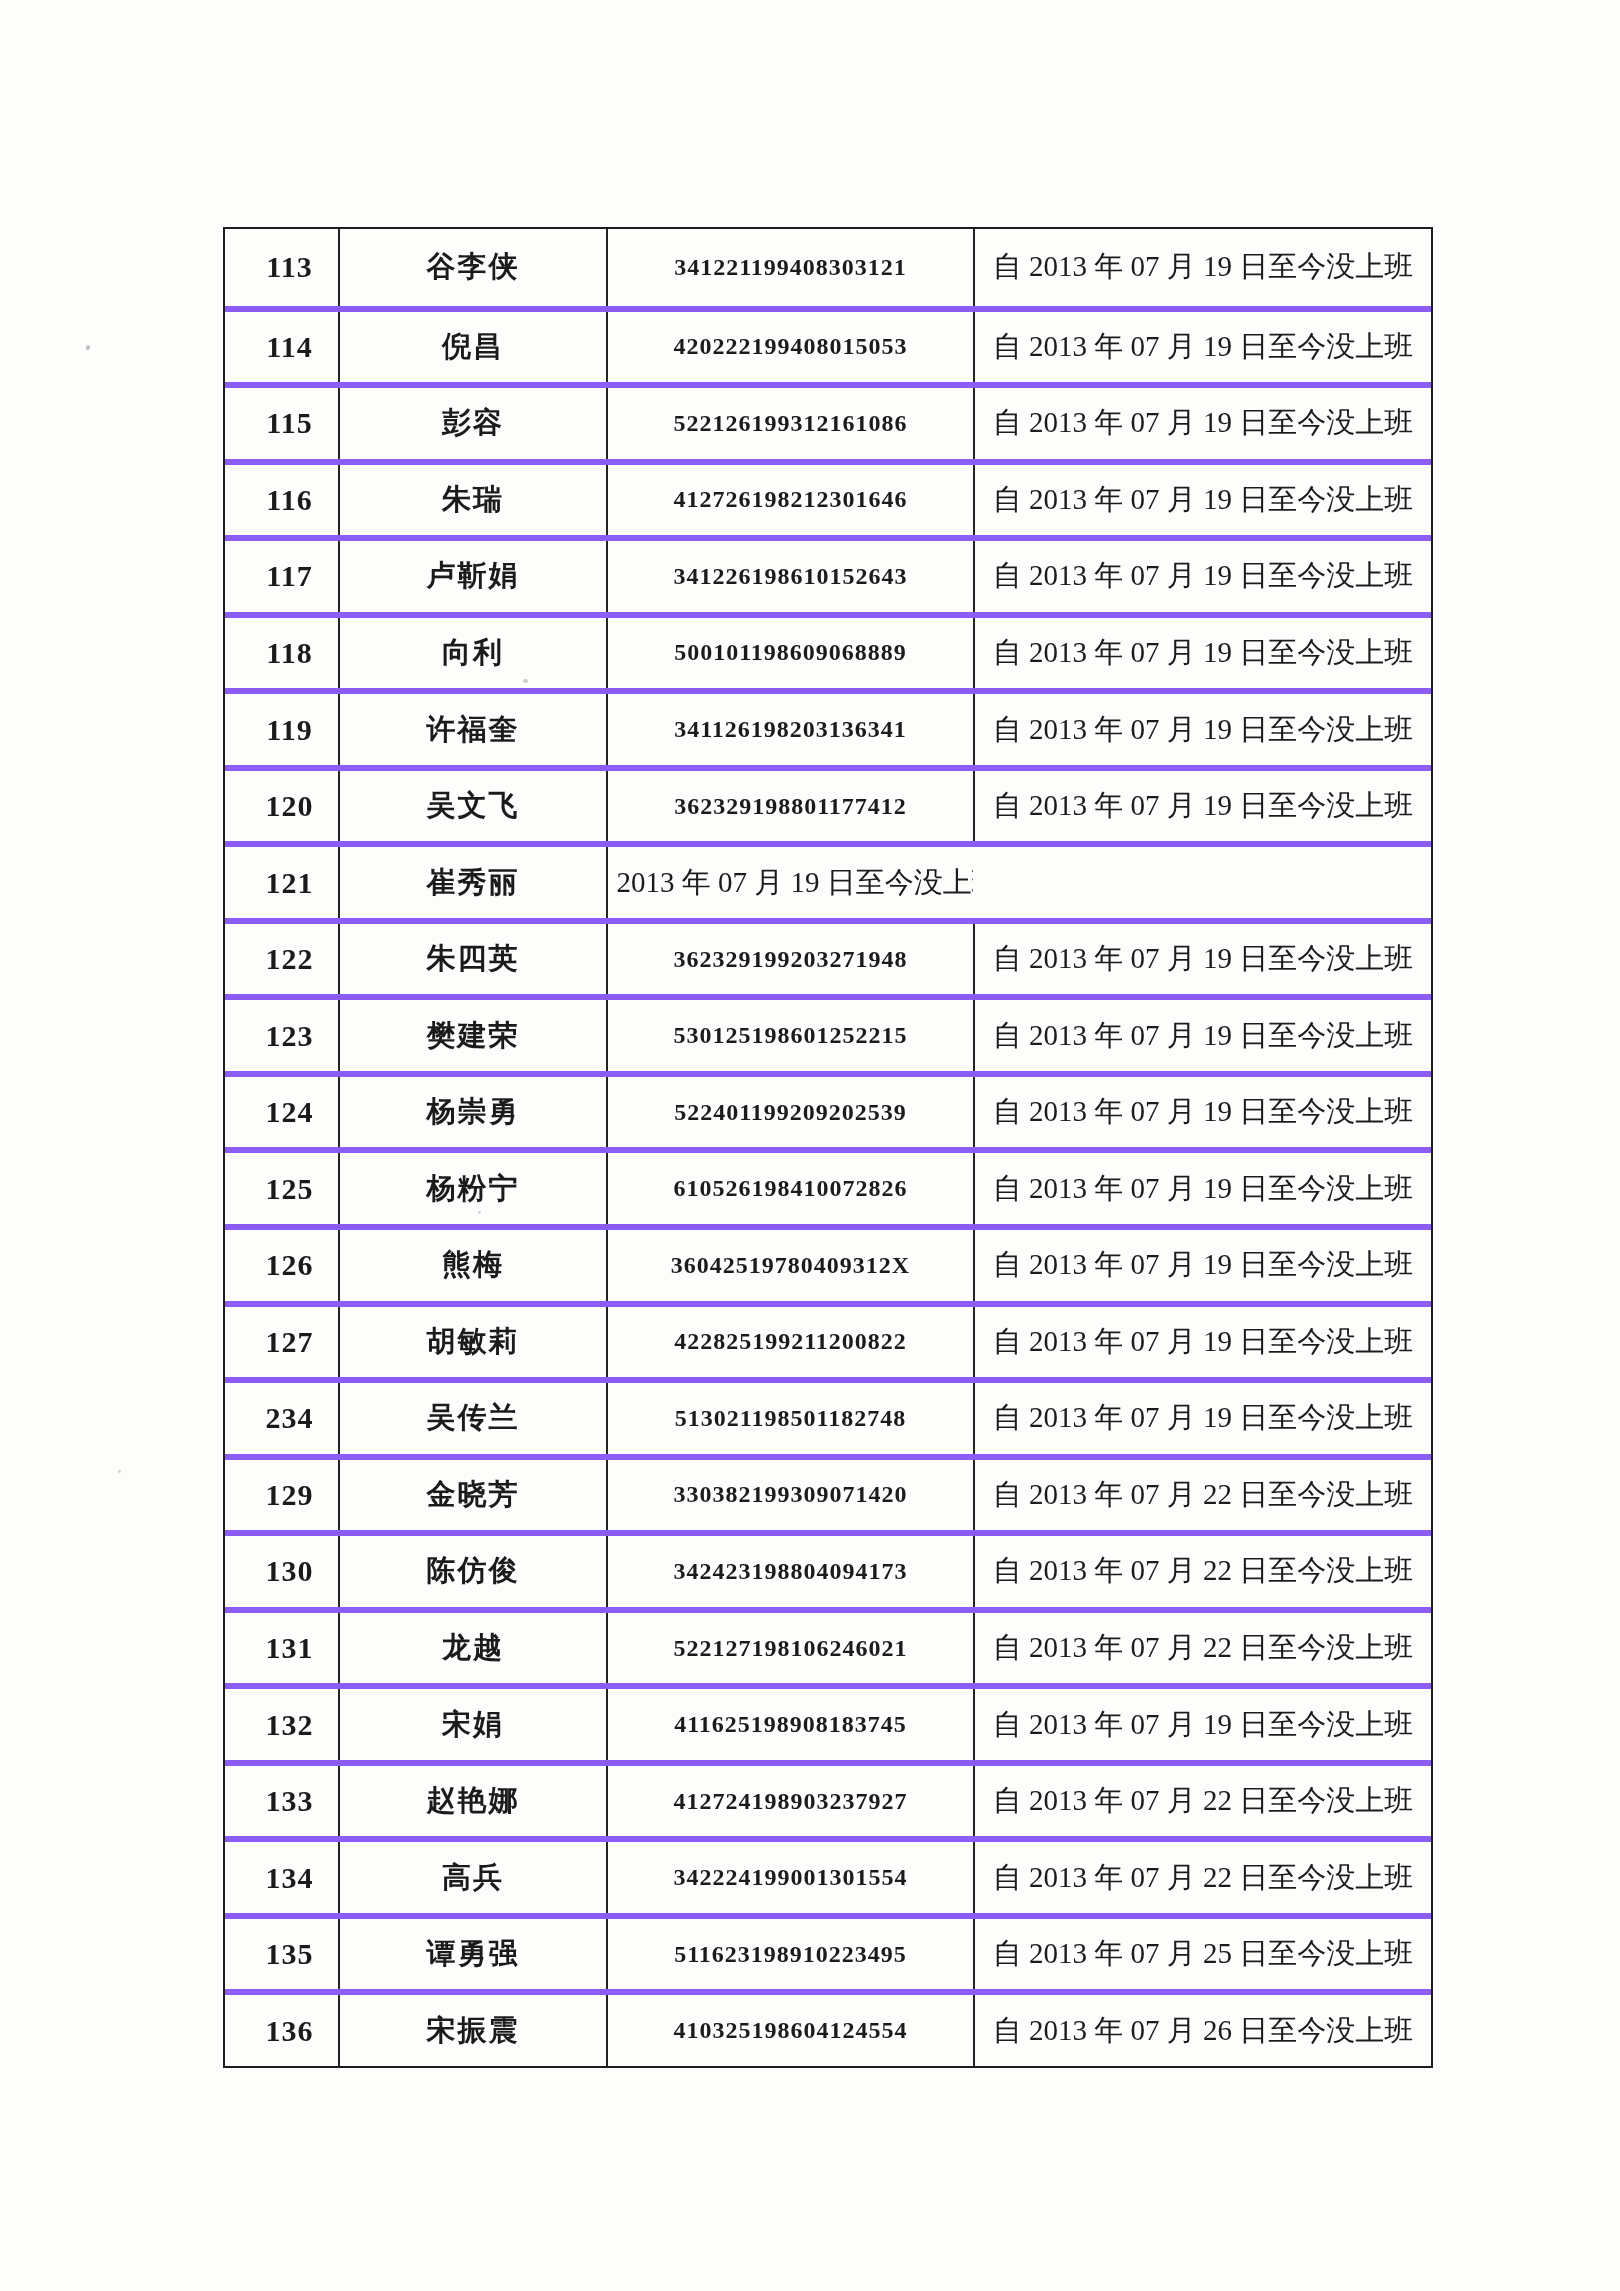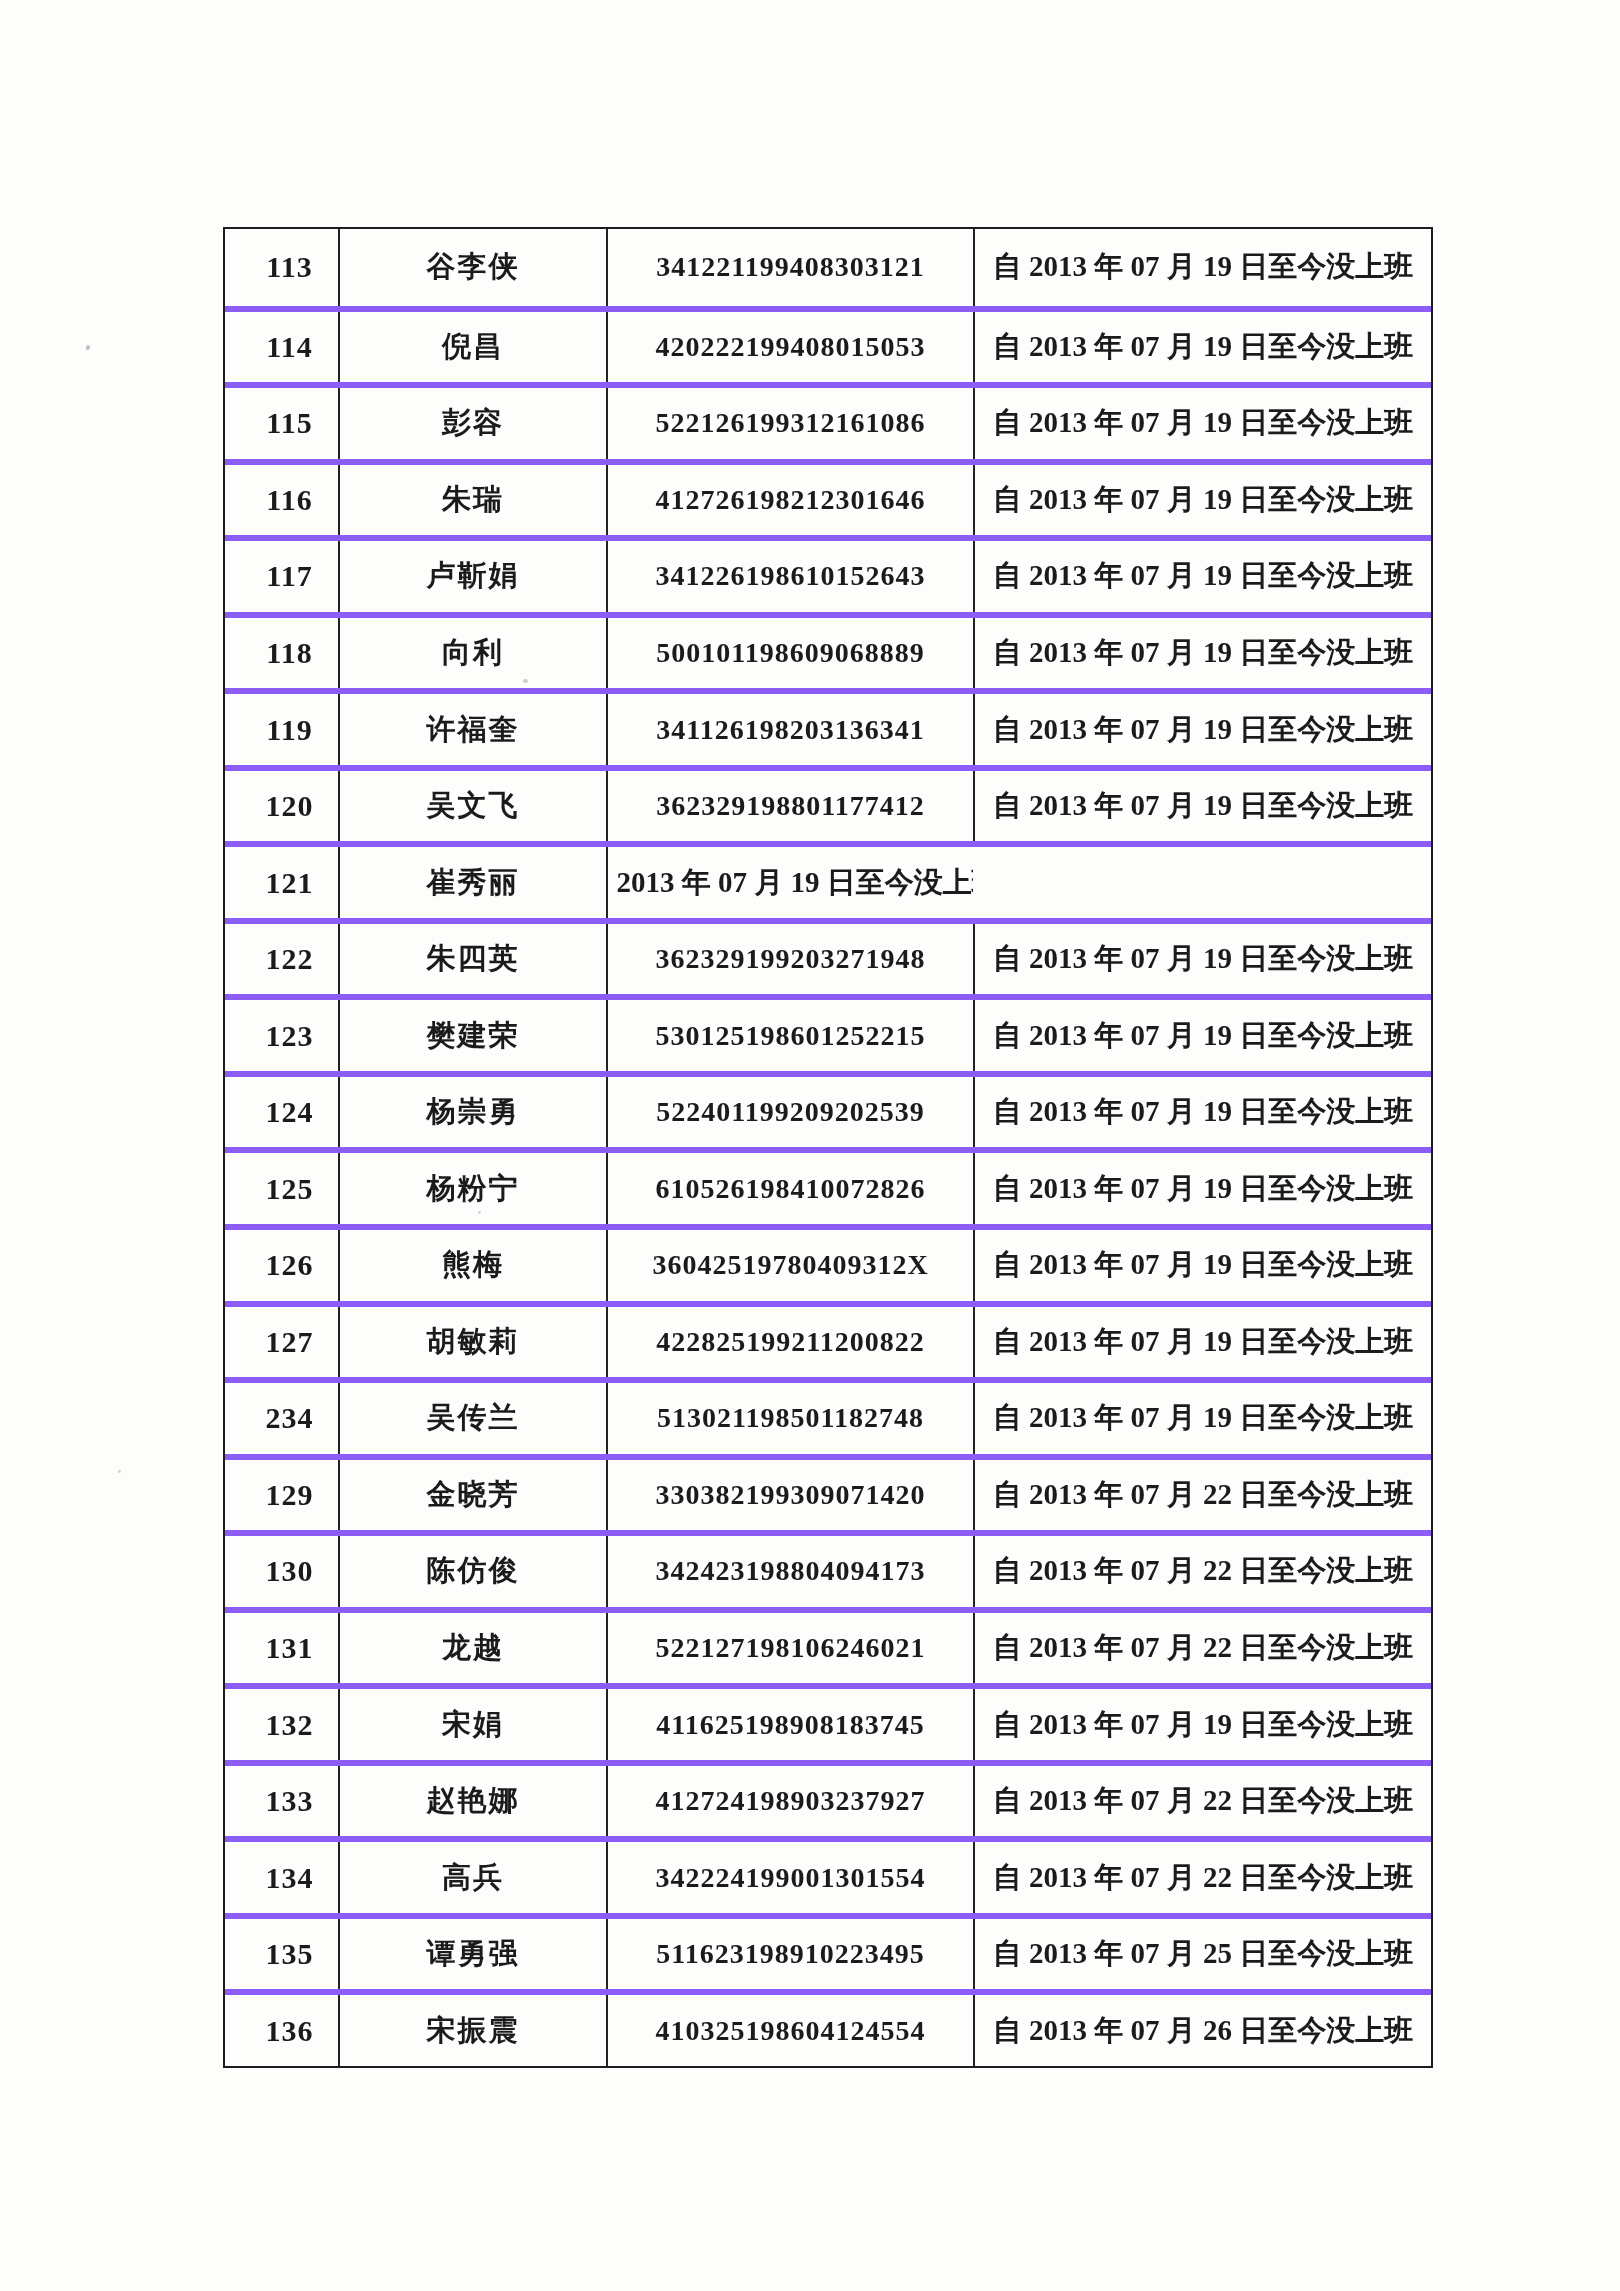--- a/index.html
+++ b/index.html
@@ -32,22 +32,22 @@
     display:flex;align-items:center;justify-content:center;
     border-left:2px solid #222;
     box-sizing:border-box;
     color:#1b1b1b;
     white-space:nowrap;
     overflow:hidden;
   }
   .cell:first-child{border-left:none;padding-left:16px;}
   .c-num{font-size:30px;font-weight:700;letter-spacing:1px;}
   .c-name{font-size:29px;font-weight:700;letter-spacing:2px;font-family:Liberation Mono, monospace;}
-  .c-id{font-size:28px;font-weight:700;letter-spacing:1px;}
-  .c-status{font-size:29px;font-weight:700;}
+  .c-id{font-size:24px;font-weight:700;letter-spacing:1px;}
+  .c-status{font-size:29px;font-weight:400;}
   
   .speck{
     position:absolute;background:#8d8d8d;border-radius:50%;
     opacity:.55;
   }
   .speck.s1{left:86px;top:345px;width:3.9px;height:4.9px;transform:rotate(35deg);}
   .speck.s2{left:523px;top:679px;width:4.9px;height:3.9px;opacity:.45;}
   .speck.s3{left:118px;top:1470px;width:2.9px;height:2.9px;opacity:.4;}
   .speck.s4{left:478px;top:1211px;width:2.9px;height:2.9px;opacity:.35;}
 </style>

